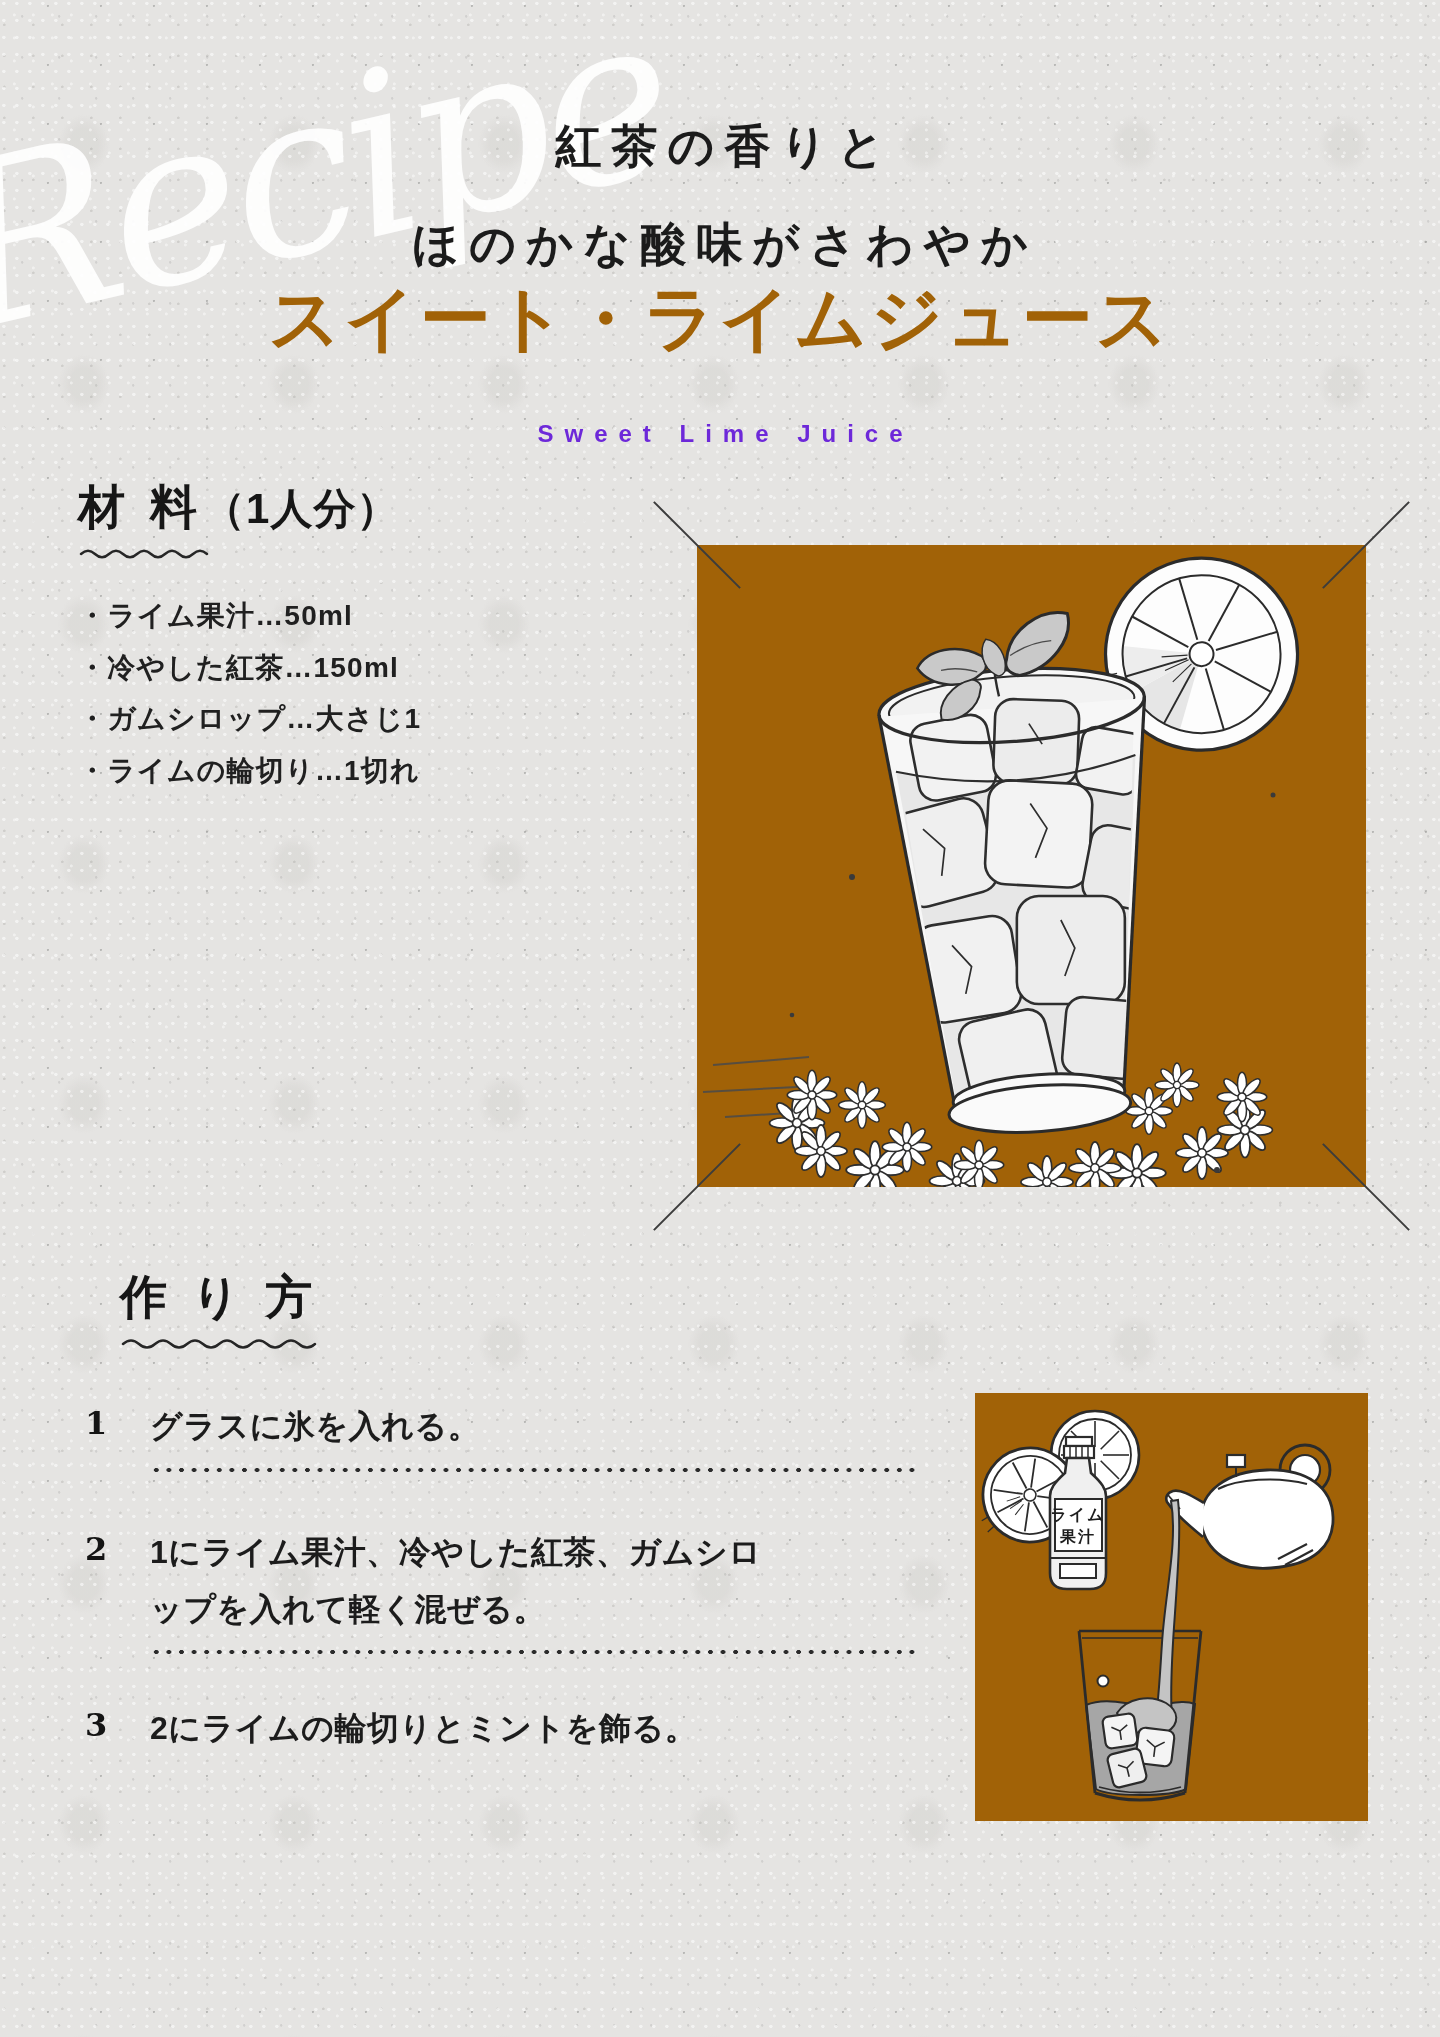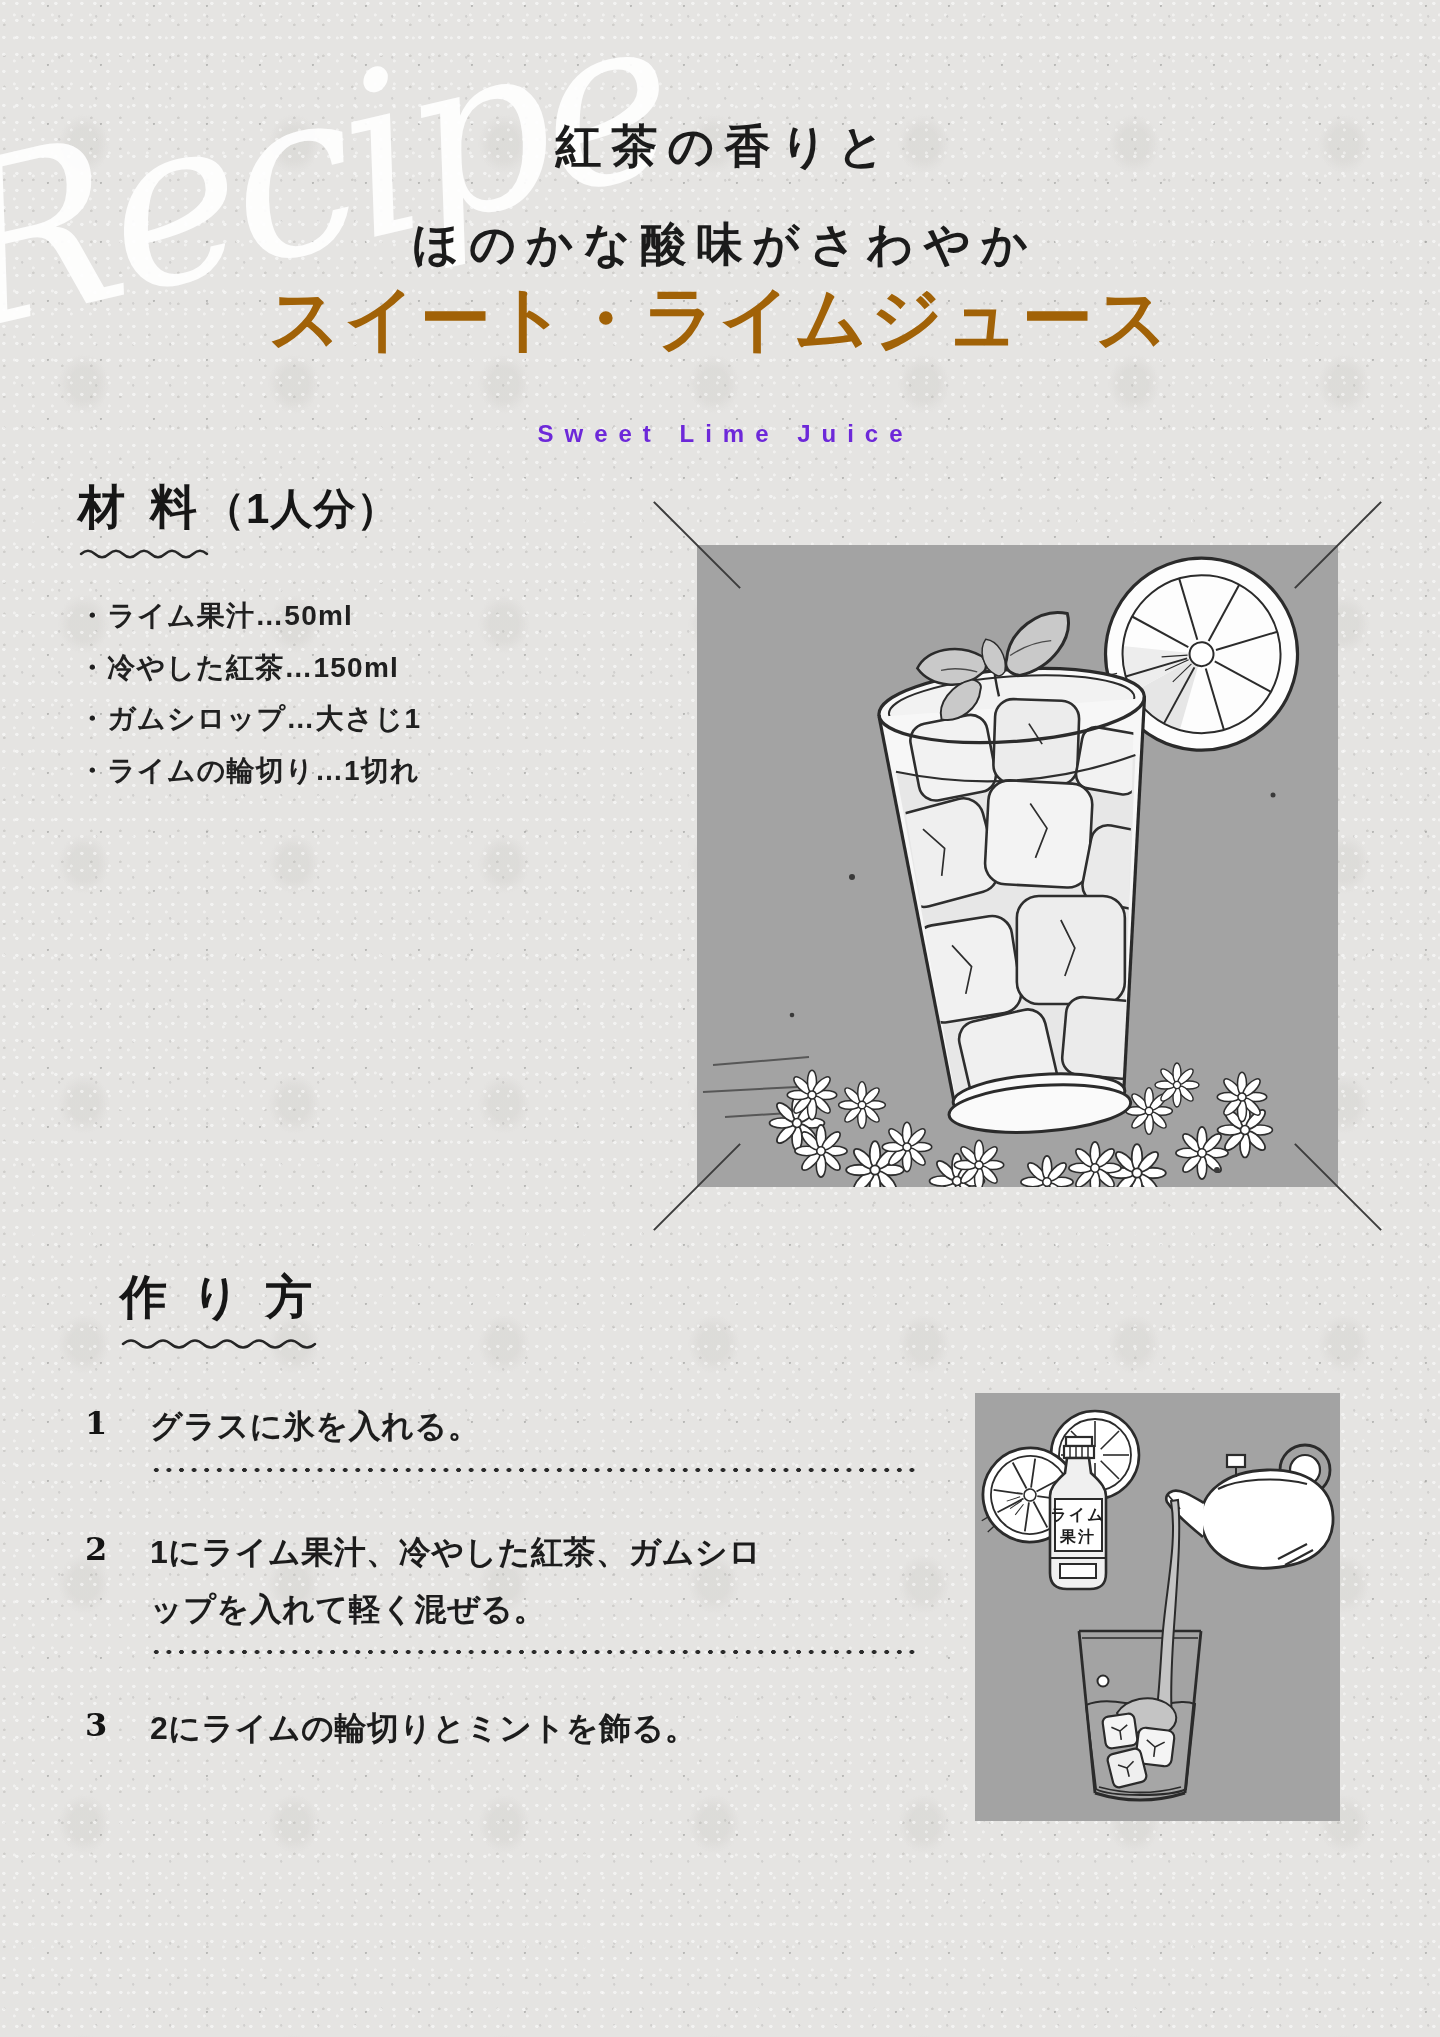--- a/index.html
+++ b/index.html
@@ -37,21 +37,21 @@
   #ingredients-head{left:78px;top:476px;}
   #steps-head{left:100px;top:1266px;margin-left:20px;}
   .wave{display:block;margin-top:6px;}
 
   
   #ingredients-list{left:78px;top:590px;list-style:none;margin:0;padding:0;}
   #ingredients-list li{font-size:28px;font-weight:600;letter-spacing:1.2px;
                        line-height:51.5px;color:#202020;}
 
   
-  .panel{background:#a3a3a3;}
+  .panel{background:#a16207;padding-left:28px;}
   #panel-drink{left:697px;top:545px;width:641px;height:642px;}
   #panel-making{left:975px;top:1393px;width:365px;height:428px;}
   .panel svg{position:absolute;left:0;top:0;}
   .cmark{position:absolute;width:122px;height:0;border-top:2.6px solid #3c3c3c;}
   .cm-tl{left:-61px;top:-1px;transform:rotate(45deg);}
   .cm-tr{right:-61px;top:-1px;transform:rotate(-45deg);}
   .cm-bl{left:-61px;bottom:-1px;transform:rotate(-45deg);}
   .cm-br{right:-61px;bottom:-1px;transform:rotate(45deg);}
 
   

